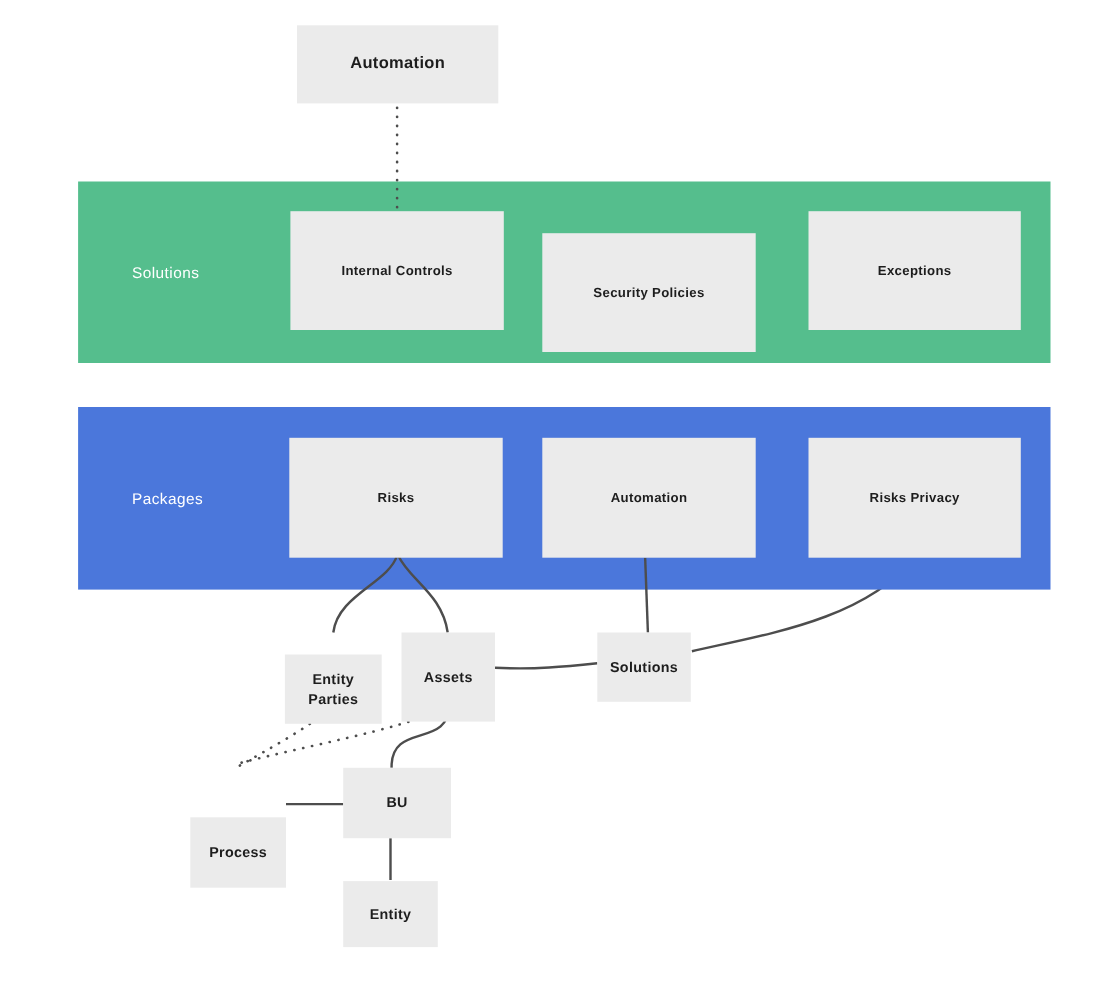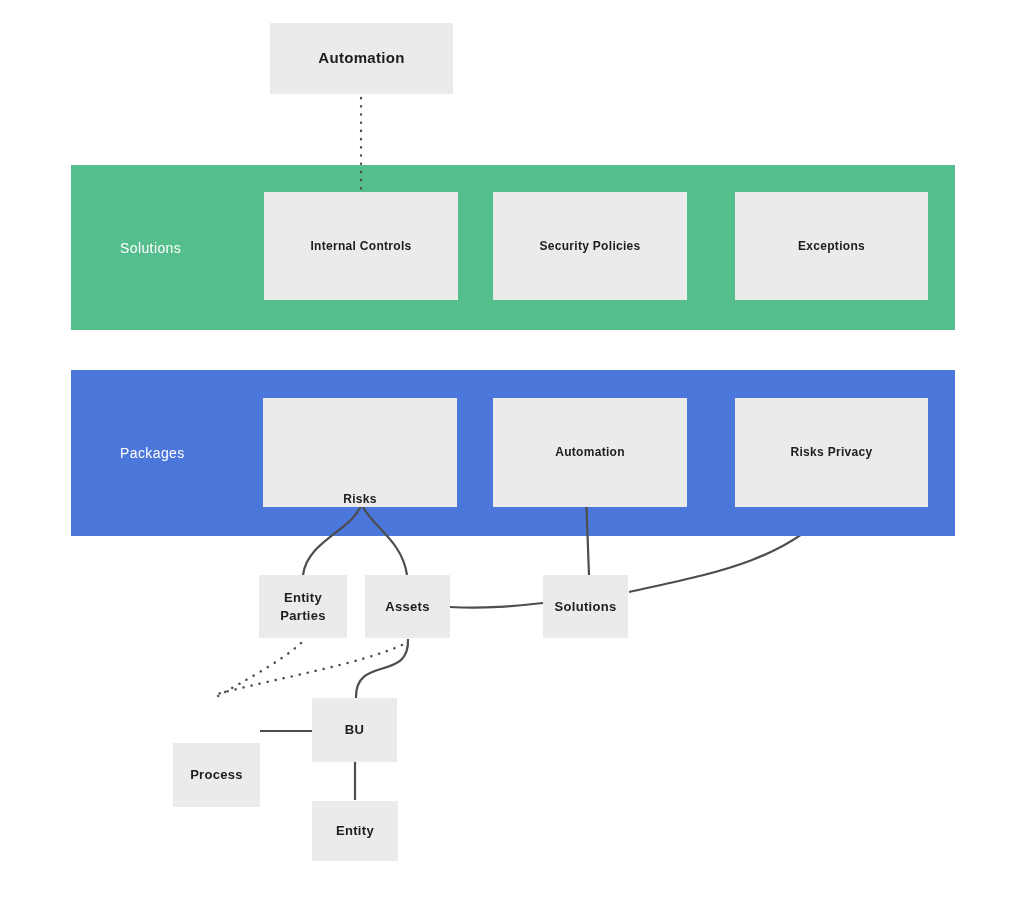--- a/index.html
+++ b/index.html
@@ -70,31 +70,31 @@
   }
   .node-lg { font-size: 12px; }
   .node-md { font-size: 15px; }
   .node-sm { font-size: 13px; }
 
   
   .n-automation        { left: 270px; top: 23px;  width: 183px; height: 71px;  }
   .n-internal-controls { left: 264px; top: 192px; width: 194px; height: 108px; }
   .n-security-policies { left: 493px; top: 192px; width: 194px; height: 108px; }
   .n-exceptions        { left: 735px; top: 192px; width: 193px; height: 108px; }
-  .n-risks             { left: 263px; top: 398px; width: 194px; height: 109px; align-items: flex-end; }
+  .n-risks             { left: 263px; top: 398px; width: 194px; height: 109px; }
   .n-compliance        { left: 493px; top: 398px; width: 194px; height: 109px; }
   .n-data-privacy      { left: 735px; top: 398px; width: 193px; height: 109px; }
   .n-third-parties     { left: 259px; top: 575px; width: 88px;  height: 63px;  }
-  .n-assets            { left: 365px; top: 575px; width: 85px;  height: 63px; justify-content: center;  }
+  .n-assets            { left: 365px; top: 575px; width: 85px;  height: 81px; justify-content: center;  }
   .n-packages          { left: 543px; top: 575px; width: 85px;  height: 63px;  }
   .n-process           { left: 173px; top: 698px; width: 87px;  height: 64px; margin-top: 45px;  }
-  .n-bu                { left: 312px; top: 698px; width: 85px;  height: 64px;  }
+  .n-bu                { left: 312px; top: 698px; width: 98px;  height: 64px;  }
   .n-entity            { left: 312px; top: 801px; width: 86px;  height: 60px;  }
 
-  .n-third-parties, .n-security-policies { padding: 4px 10px; }
+  .n-third-parties, .n-security-policies { padding: 4px 10px; margin-top: 20px; }
 </style>
 </head>
 <body>
 
 <div class="canvas">
 
   <svg class="edge-layer layer-behind" viewBox="0 0 1012 898">
     <path class="edge" d="M 629 592 C 700 576, 785 563, 832 507"></path>
   </svg>
 

